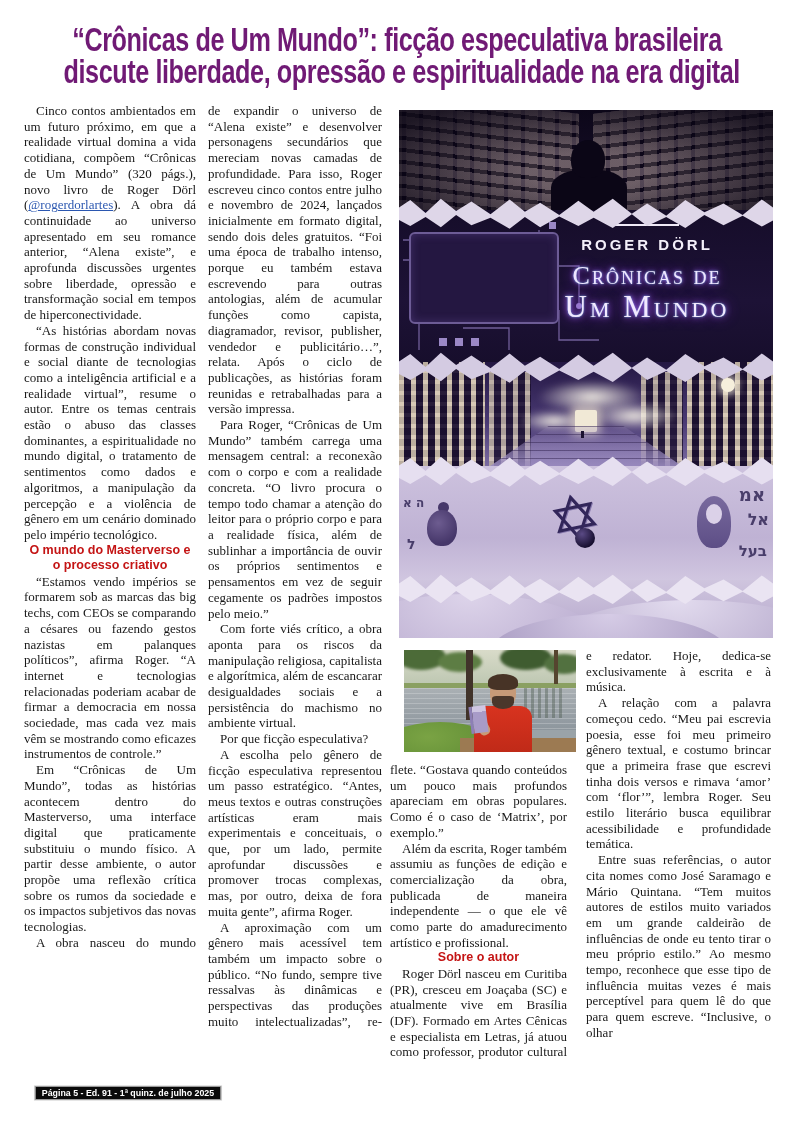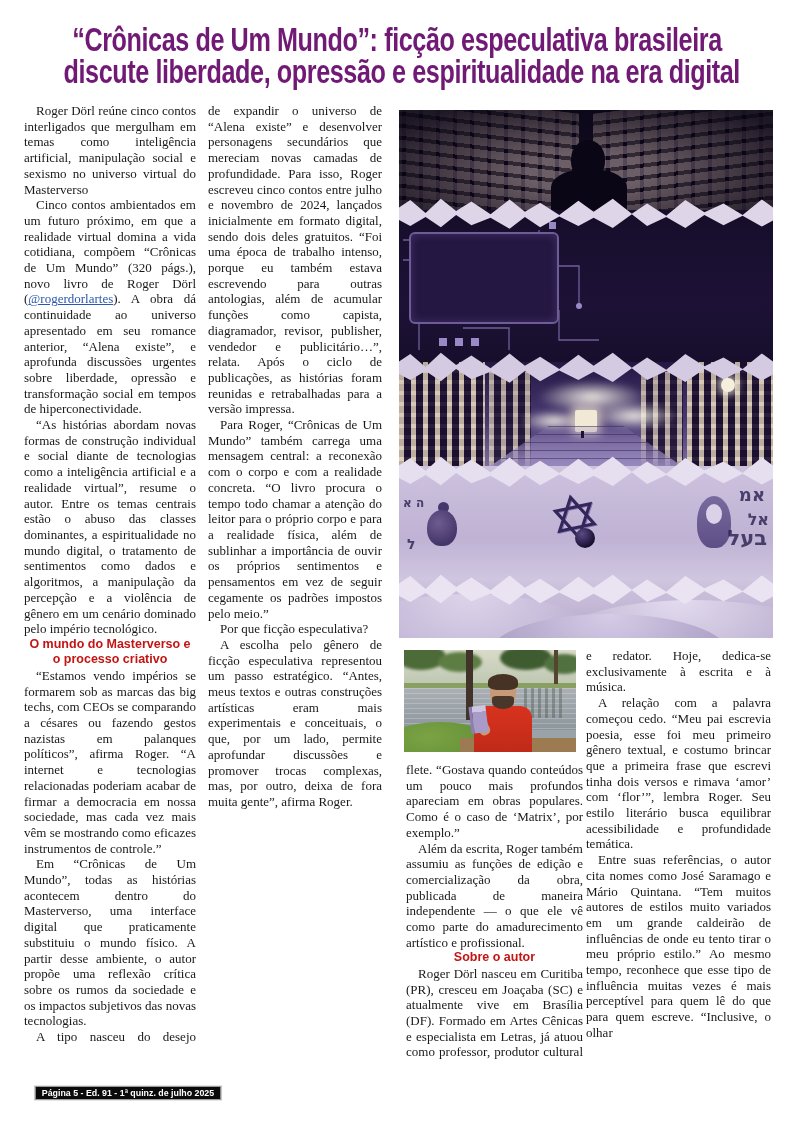--- a/index.html
+++ b/index.html
@@ -31,21 +31,21 @@
   .col p.jlast{text-align-last:justify}
   .col .subhead{
     font-family:"Liberation Sans",sans-serif;font-weight:700;
     color:var(--accent-red);font-size:12.5px;line-height:15.5px;
     text-indent:0;text-align:center;text-align-last:auto;
   }
   .col .subhead.center{text-align:center;text-align-last:center}
   a.iglink{color:var(--link-blue);text-decoration:underline;cursor:pointer}
   #col1{left:24px;top:103px;width:172px;height:978px}
   #col2{left:208px;top:103px;width:174px;height:978px}
-  #col3{left:406px;top:762px;width:177px;height:320px}
+  #col3{left:390px;top:762px;width:177px;height:320px}
   #col4{left:586px;top:648px;width:185px;height:436px}
   
   .footer{
     position:absolute;left:33px;top:1086px;width:190px;height:14px;
     background:#0a0a0a;border:1px solid #9a9a9a;box-shadow:0 0 0 1px #e5e5e5;
     color:#fff;font-family:"Liberation Sans",sans-serif;font-weight:700;
     font-size:9px;line-height:12px;text-align:center;letter-spacing:0px;
     transform:scaleX(0.98);
   }
   
@@ -115,21 +115,21 @@
     text-shadow:1px 1px 0 #8577ab}
   .sphere{position:absolute;left:176px;top:62px;width:20px;height:20px;border-radius:50%;
     background:radial-gradient(circle at 35% 30%,#5a4a85,#140c2c 75%)}
   .mary-veil{position:absolute;right:42px;top:30px;width:34px;height:52px;border-radius:50% 50% 42% 42%;
     background:linear-gradient(180deg,#796a9e,#5d4e86)}
   .mary-face{position:absolute;right:51px;top:38px;width:16px;height:20px;border-radius:50%;
     background:#dbd1e8}
   .heb{position:absolute;font-family:"DejaVu Sans",sans-serif;color:#2b2050;font-weight:700;opacity:.8}
   .heb.h1{right:8px;top:18px;font-size:18px}
   .heb.h2{right:4px;top:44px;font-size:16px}
-  .heb.h3{right:6px;top:60px;font-size:21px}
+  .heb.h3{right:6px;top:76px;font-size:15px}
   .heb.h4{left:4px;top:30px;font-size:12px}
   .heb.h5{left:8px;top:70px;font-size:14px}
   .cv-dunes{position:absolute;left:0;top:470px;width:374px;height:58px;
     background:linear-gradient(180deg,#cfc5de,#b5a8cc)}
   .dune{position:absolute;border-radius:50%;}
   .dune.d1{left:-60px;top:14px;width:260px;height:90px;background:radial-gradient(ellipse at 50% 0%,#ddd4ea,#bdb0d2 70%)}
   .dune.d2{right:-70px;top:20px;width:300px;height:100px;background:radial-gradient(ellipse at 45% 0%,#e2dbee,#b2a5c9 72%)}
   .dune.d3{left:90px;top:34px;width:240px;height:80px;background:radial-gradient(ellipse at 50% 0%,#d6cce6,#ab9ec4 75%)}
   
   .photo{position:absolute;left:404px;top:650px;width:172px;height:102px;overflow:hidden;background:#9aa3a8}
@@ -168,34 +168,35 @@
 <body>
 
 <div class="page">
 
   <h1 class="headline">
     <span class="hl">“Crônicas de Um Mundo”: ficção especulativa brasileira</span>
     <span class="hl">discute liberdade, opressão e espiritualidade na era digital</span>
   </h1>
 
   <div class="col" id="col1">
-    <p>Roger Dörl reúne cinco contos interligados que mergulham em temas como inteligência artificial, manipulação social e sexismo no universo virtual do Masterverso</p>
     <p><span>Cinco contos ambientados em um futuro próximo, em que a realidade virtual domina a vida cotidiana, compõem “Crônicas de Um Mundo” (320 págs.), novo livro de Roger Dörl (</span><a class="iglink">@rogerdorlartes</a><span>). A obra dá continuidade ao universo apresentado em seu romance anterior, “Alena existe”, e aprofunda discussões urgentes sobre liberdade, opressão e transformação social em tempos de hiperconectividade.</span></p>
     <p>“As histórias abordam novas formas de construção individual e social diante de tecnologias como a inteligência artificial e a realidade virtual”, resume o autor. Entre os temas centrais estão o abuso das classes dominantes, a espiritualidade no mundo digital, o tratamento de sentimentos como dados e algoritmos, a manipulação da percepção e a violência de gênero em um cenário dominado pelo império tecnológico.</p>
     <p class="subhead">O mundo do Masterverso e o processo criativo</p>
     <p>“Estamos vendo impérios se formarem sob as marcas das big techs, com CEOs se comparando a césares ou fazendo gestos nazistas em palanques políticos”, afirma Roger. “A internet e tecnologias relacionadas poderiam acabar de firmar a democracia em nossa sociedade, mas cada vez mais vêm se mostrando como eficazes instrumentos de controle.”</p>
     <p>Em “Crônicas de Um Mundo”, todas as histórias acontecem dentro do Masterverso, uma interface digital que praticamente substituiu o mundo físico. A partir desse ambiente, o autor propõe uma reflexão crítica sobre os rumos da sociedade e os impactos subjetivos das novas tecnologias.</p>
-    <p class="jlast">A tipo nasceu do desejo</p>
+    <p class="jlast">A obra nasceu do mundo</p>
   </div>
 
   <div class="col" id="col2">
     <p class="noind">de expandir o universo de “Alena existe” e desenvolver personagens secundários que mereciam novas camadas de profundidade. Para isso, Roger escreveu cinco contos entre julho e novembro de 2024, lançados inicialmente em formato digital, sendo dois deles gratuitos. “Foi uma época de trabalho intenso, porque eu também estava escrevendo para outras antologias, além de acumular funções como capista, diagramador, revisor, publisher, vendedor e publicitário…”, relata. Após o ciclo de publicações, as histórias foram reunidas e retrabalhadas para a versão impressa.</p>
     <p>Para Roger, “Crônicas de Um Mundo” também carrega uma mensagem central: a reconexão com o corpo e com a realidade concreta. “O livro procura o tempo todo chamar a atenção do leitor para o próprio corpo e para a realidade física, além de sublinhar a importância de ouvir os próprios sentimentos e pensamentos em vez de seguir cegamente os padrões impostos pelo meio.”</p>
+    <p>Com forte viés crítico, a obra aponta para os riscos da manipulação religiosa, capitalista e algorítmica, além de escancarar desigualdades sociais e a persistência do machismo no ambiente virtual.</p>
     <p>Por que ficção especulativa?</p>
     <p>A escolha pelo gênero de ficção especulativa representou um passo estratégico. “Antes, meus textos e outras construções artísticas eram mais experimentais e conceituais, o que, por um lado, permite aprofundar discussões e promover trocas complexas, mas, por outro, deixa de fora muita gente”, afirma Roger.</p>
+    <p class="jlast">A aproximação com um gênero mais acessível tem também um impacto sobre o público. “No fundo, sempre tive ressalvas às dinâmicas e perspectivas das produções muito intelectualizadas”, re-</p>
   </div>
 
   <div class="cover">
     <div class="cv-screens">
       <div class="scr-panel left"></div>
       <div class="scr-panel right"></div>
       <div class="scr-vignette"></div>
       <div class="sil-body"></div>
       <div class="sil-head"></div>
     </div>
@@ -214,20 +215,26 @@
             <circle cx="150" cy="110" r="3"></circle>
           <circle cx="88" cy="60" r="3"></circle>
             <circle cx="180" cy="96" r="3"></circle>
           <rect x="40" y="128" width="8" height="8"></rect>
             <rect x="56" y="128" width="8" height="8"></rect>
           <rect x="72" y="128" width="8" height="8"></rect>
             <rect x="150" y="12" width="7" height="7"></rect>
         </g>
       </svg>
       <div class="cv-chip"></div>
+      <div class="cv-titleblock">
+        <div class="cv-rule"></div>
+        <div class="cv-author">ROGER DÖRL</div>
+        <div class="cv-title1">Crônicas de</div>
+        <div class="cv-title2">Um Mundo</div>
+      </div>
     </div>
     <div class="cv-city">
       <div class="tower l1"></div>
       <div class="tower l2"></div>
       <div class="tower r1"></div>
       <div class="tower r2"></div>
       <div class="cloud c1"></div>
       <div class="cloud c2"></div>
       <div class="cloud c3"></div>
       <div class="orb"></div>

